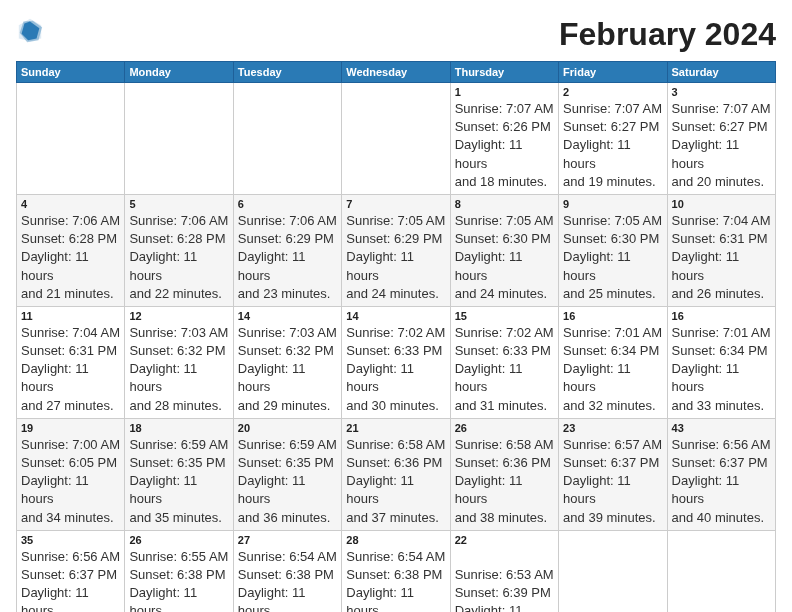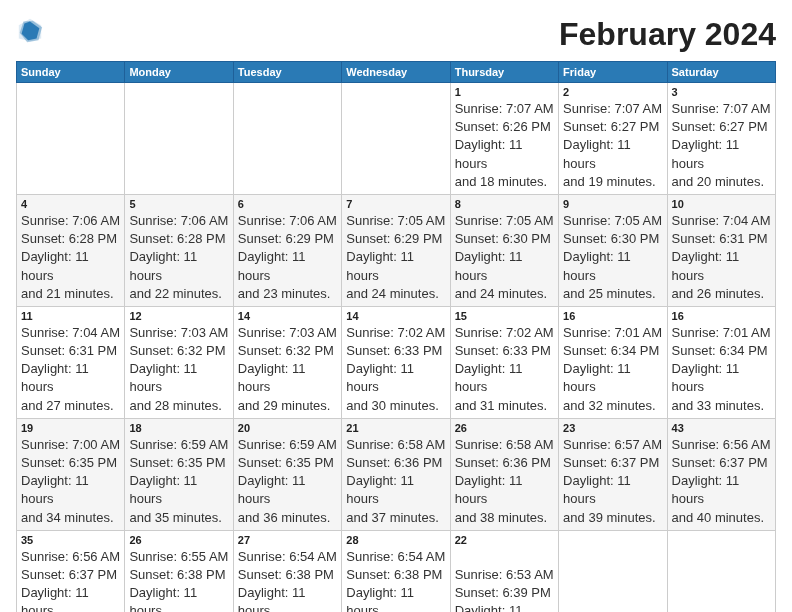--- a/index.html
+++ b/index.html
@@ -251,21 +251,21 @@
             <div class="cell-info" style="white-space: pre-line;">Sunrise: 7:01 AM
 Sunset: 6:34 PM
 Daylight: 11 hours
 and 33 minutes.</div>
           </td>
         </tr>
         <tr>
           <td>
             <span class="day-num">19</span>
             <div class="cell-info" style="white-space: pre-line;">Sunrise: 7:00 AM
-Sunset: 6:35 PM
+Sunset: 6:05 PM
 Daylight: 11 hours
 and 34 minutes.</div>
           </td>
           <td>
             <span class="day-num">18</span>
             <div class="cell-info" style="white-space: pre-line;">Sunrise: 6:59 AM
 Sunset: 6:35 PM
 Daylight: 11 hours
 and 35 minutes.</div>
           </td>

